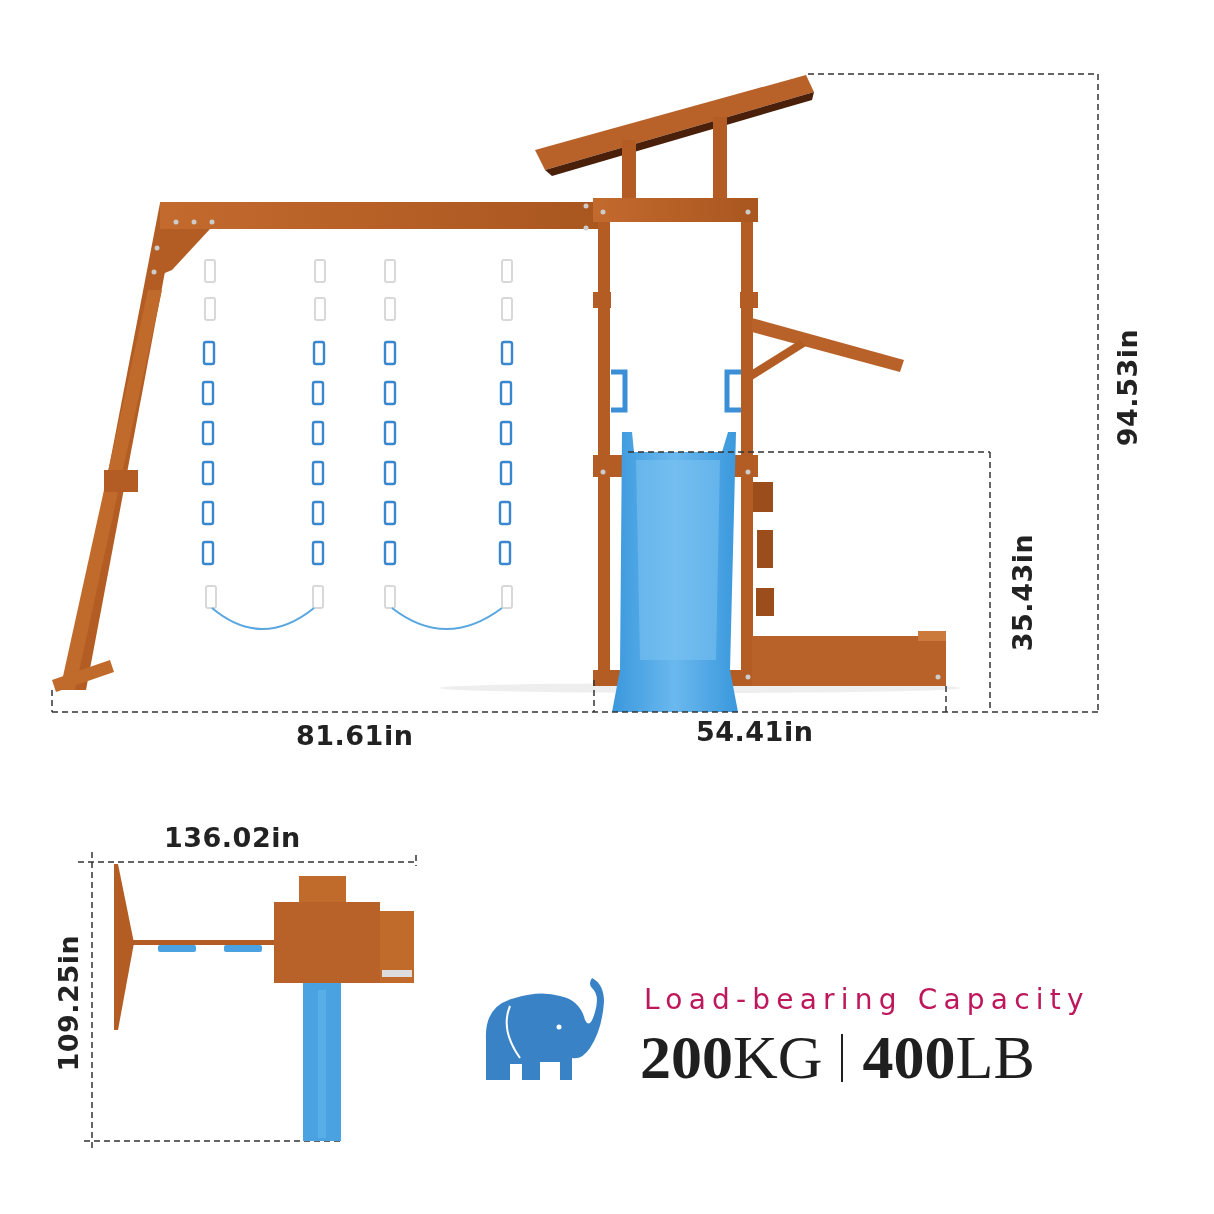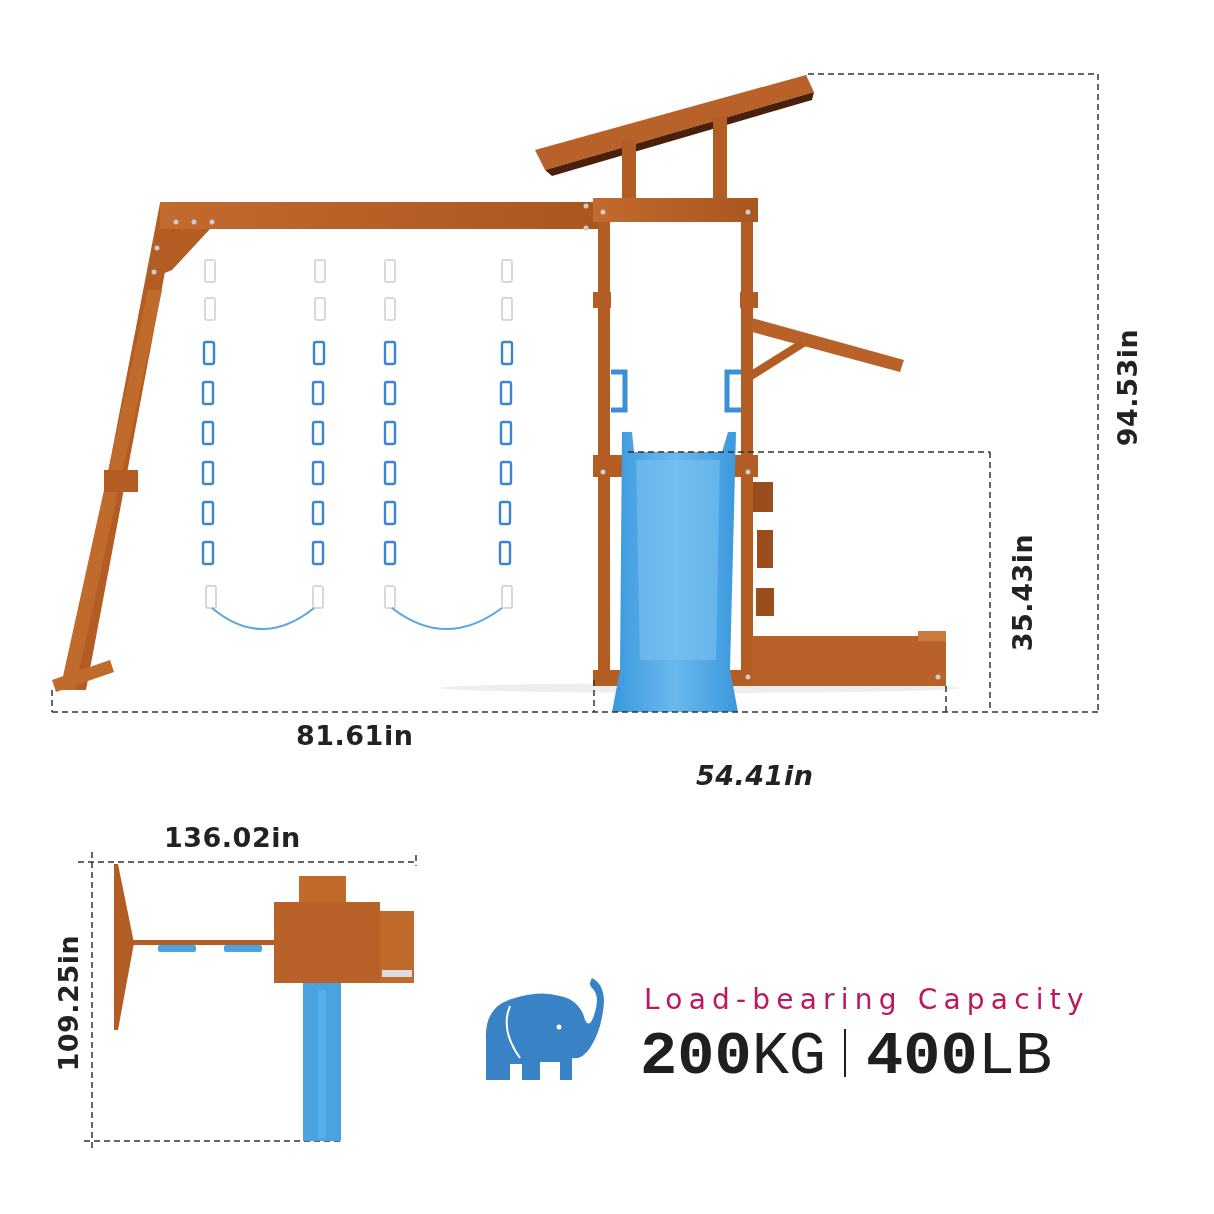--- a/index.html
+++ b/index.html
@@ -1,21 +1,21 @@
 <!DOCTYPE html>
 <html><head>
 <meta charset="utf-8">
 <style>
   html,body{margin:0;padding:0;background:#ffffff;}
   body{width:1214px;height:1214px;position:relative;overflow:hidden;font-family:"DejaVu Sans",sans-serif;}
   svg{position:absolute;left:0;top:0;}
   .dim{position:absolute;font-family:"DejaVu Sans",sans-serif;font-weight:bold;color:#222222;font-size:27px;white-space:nowrap;letter-spacing:0.5px;text-align:center;}
   .rot{transform:rotate(-90deg);transform-origin:center center;}
   .cap-title{position:absolute;left:644px;top:983px;font-family:"DejaVu Sans",sans-serif;font-size:28px;letter-spacing:6.2px;color:#be185d;white-space:nowrap;}
-  .cap-value{position:absolute;left:640px;top:1022px;font-family:Liberation Mono, monospace;color:#1f1f1f;white-space:nowrap;font-size:62px;line-height:70px;}
+  .cap-value{position:absolute;left:640px;top:1022px;font-family:Liberation Serif, serif;color:#1f1f1f;white-space:nowrap;font-size:62px;line-height:70px;}
   .cap-value .b{font-weight:bold;}
   .cap-value .l{font-weight:normal;}
   .cap-value .sep{display:inline-block;width:2px;height:48px;background:#1f1f1f;margin:0 20px 0 18px;vertical-align:-4px;}
 </style>
 </head>
 <body>
 
 <svg width="1214" height="1214" viewBox="0 0 1214 1214">
   <defs>
     <linearGradient id="wood" x1="0" y1="0" x2="1" y2="0">
@@ -179,21 +179,21 @@
   </g>
 
   <g fill="#3a82c6">
     <path d="M486,1080 L486,1040 Q484,1005 515,998 Q540,990 560,996 Q580,1000 585,1020 Q590,1030 595,1012 Q600,995 592,988 Q588,984 592,978 Q604,984 604,1002 Q602,1030 590,1048 Q582,1060 572,1058 L572,1080 L560,1080 L560,1062 L540,1062 L540,1080 L522,1080 L522,1064 L510,1064 L510,1080 Z"></path>
     <circle cx="559" cy="1027" r="2.5" fill="#ffffff"></circle>
     <path d="M510,1006 Q500,1030 520,1058" stroke="#ffffff" stroke-width="2" fill="none"></path>
   </g>
 </svg>
 
 <div class="dim" style="left:296px;top:720px;">81.61in</div>
-<div class="dim" style="left:696px;top:760px;font-style:italic;">54.41in</div>
+<div class="dim" style="left:696px;top:716px;">54.41in</div>
 <div class="dim rot" style="left:962px;top:577px;width:120px;text-align:center;">35.43in</div>
 <div class="dim rot" style="left:1067px;top:372px;width:120px;text-align:center;">94.53in</div>
 
 <div class="dim" style="left:164px;top:822px;">136.02in</div>
 <div class="dim rot" style="left:0px;top:988px;width:136px;text-align:center;">109.25in</div>
 
 <div class="cap-title">Load-bearing Capacity</div>
 <div class="cap-value">
   <span class="b">200</span><span class="l">KG</span><span class="sep"></span><span class="b">400</span><span class="l">LB</span>
 </div>

